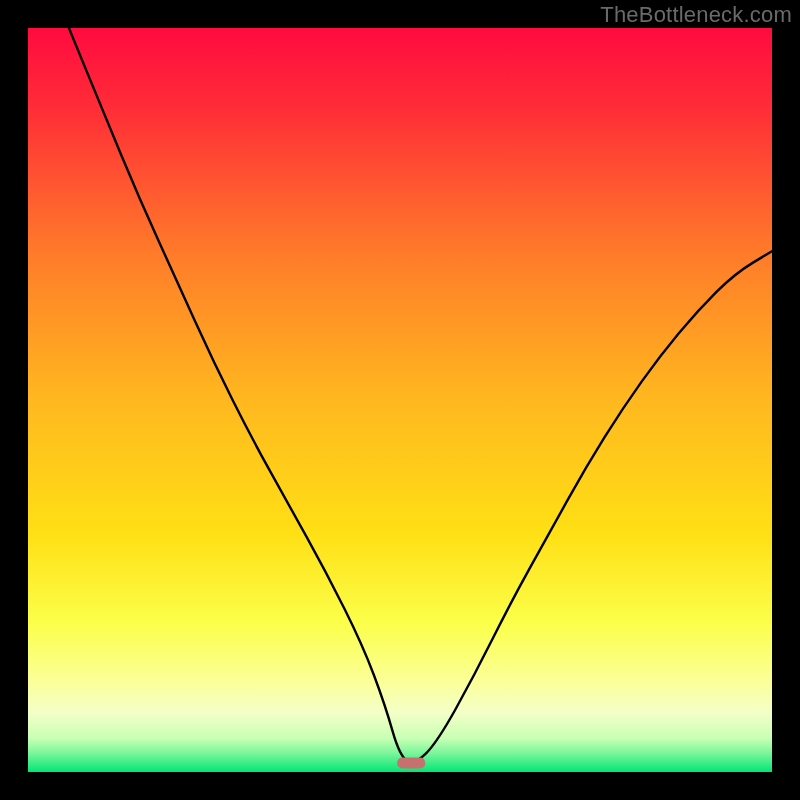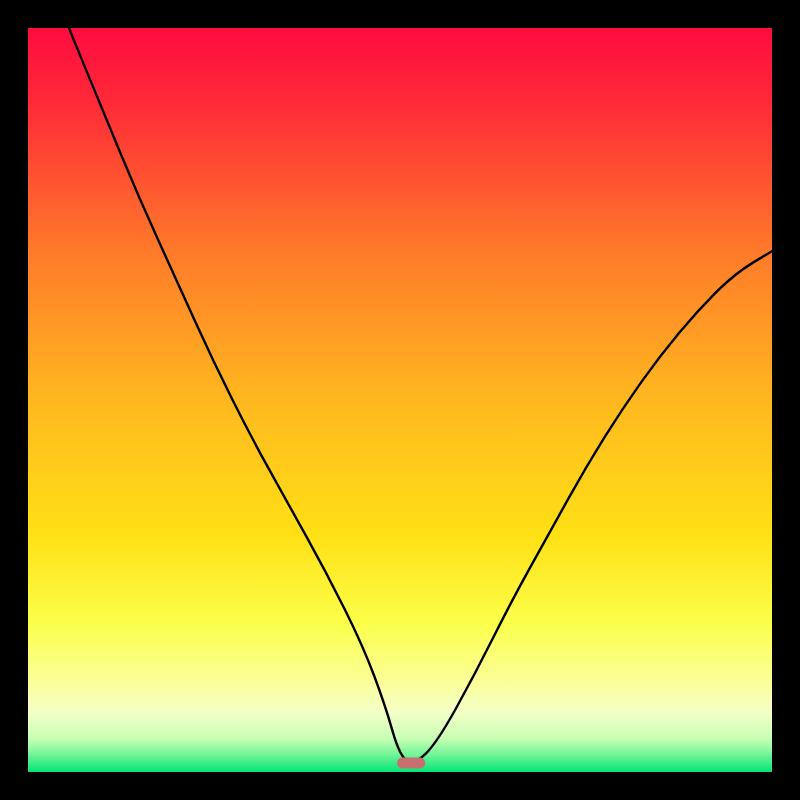--- a/index.html
+++ b/index.html
@@ -28,20 +28,21 @@
   }
   .plot {
     position: absolute;
     display: block;
   }
 </style>
 </head>
 <body>
 
 <div class="frame">
+  <div class="watermark">TheBottleneck.com</div>
 
   <svg class="plot" xmlns="http://www.w3.org/2000/svg" width="744" height="744" viewBox="0 0 744 744" style="left: 28px; top: 28px;">
     <defs>
       <linearGradient id="bg-grad" x1="0" y1="0" x2="0" y2="1">
         <stop offset="0" stop-color="#ff0b3f"></stop>
         <stop offset="0.10" stop-color="#ff2a38"></stop>
         <stop offset="0.30" stop-color="#ff7a2a"></stop>
         <stop offset="0.50" stop-color="#ffb81f"></stop>
         <stop offset="0.68" stop-color="#ffe015"></stop>
         <stop offset="0.80" stop-color="#fbff4a"></stop>

